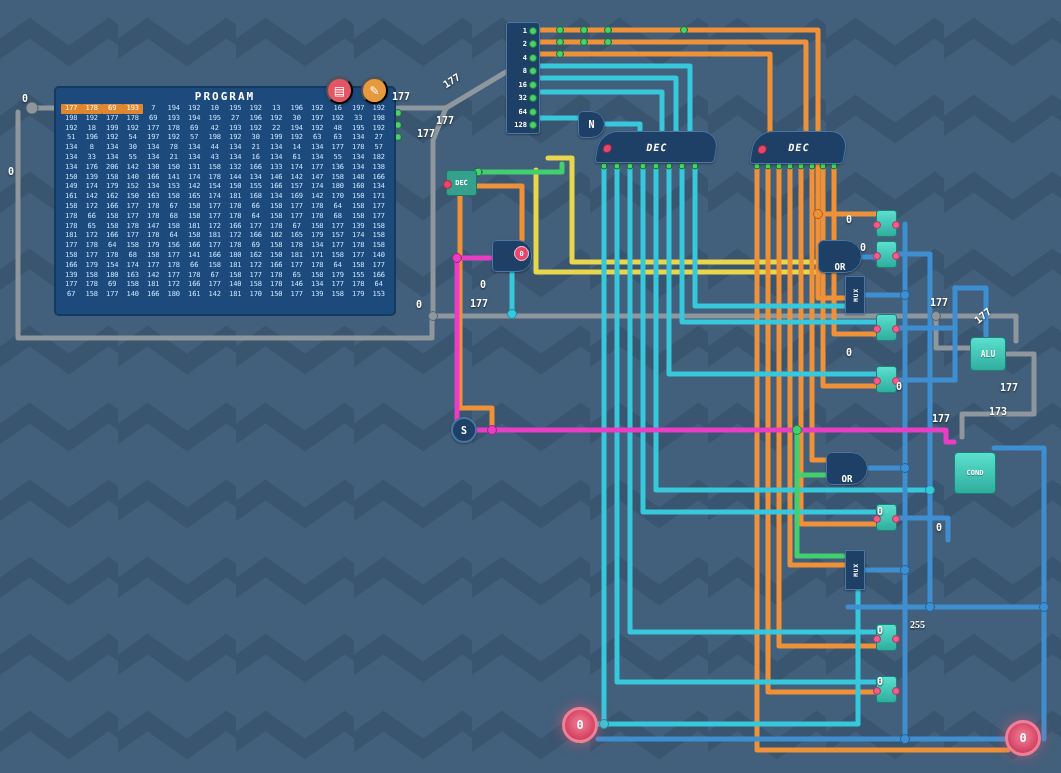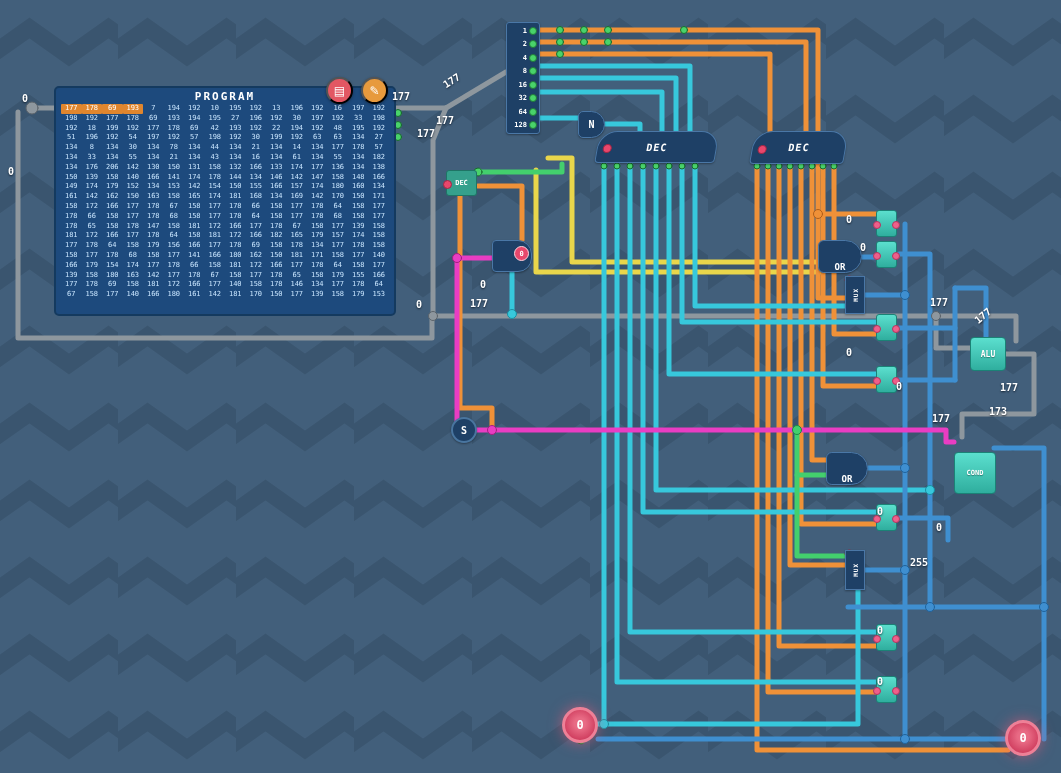--- a/index.html
+++ b/index.html
@@ -664,18 +664,18 @@
       <span class="wlabel" style="left: 976px; top: 316px; transform: rotate(-40deg);">177</span>
       <span class="wlabel" style="left: 846px; top: 214px;">0</span>
       <span class="wlabel" style="left: 860px; top: 242px;">0</span>
       <span class="wlabel" style="left: 846px; top: 347px;">0</span>
       <span class="wlabel" style="left: 896px; top: 381px;">0</span>
       <span class="wlabel" style="left: 1000px; top: 382px;">177</span>
       <span class="wlabel" style="left: 989px; top: 406px;">173</span>
       <span class="wlabel" style="left: 932px; top: 413px;">177</span>
       <span class="wlabel" style="left: 877px; top: 506px;">0</span>
       <span class="wlabel" style="left: 936px; top: 522px;">0</span>
-      <span class="wlabel" style="left: 910px; top: 557px;">255</span>
+      <span class="wlabel" style="left: 910px; top: 619px; font-family: Liberation Serif, serif;">255</span>
       <span class="wlabel" style="left: 877px; top: 625px;">0</span>
       <span class="wlabel" style="left: 877px; top: 676px;">0</span>
     </div>
 
 </div>
 
 </body></html>

